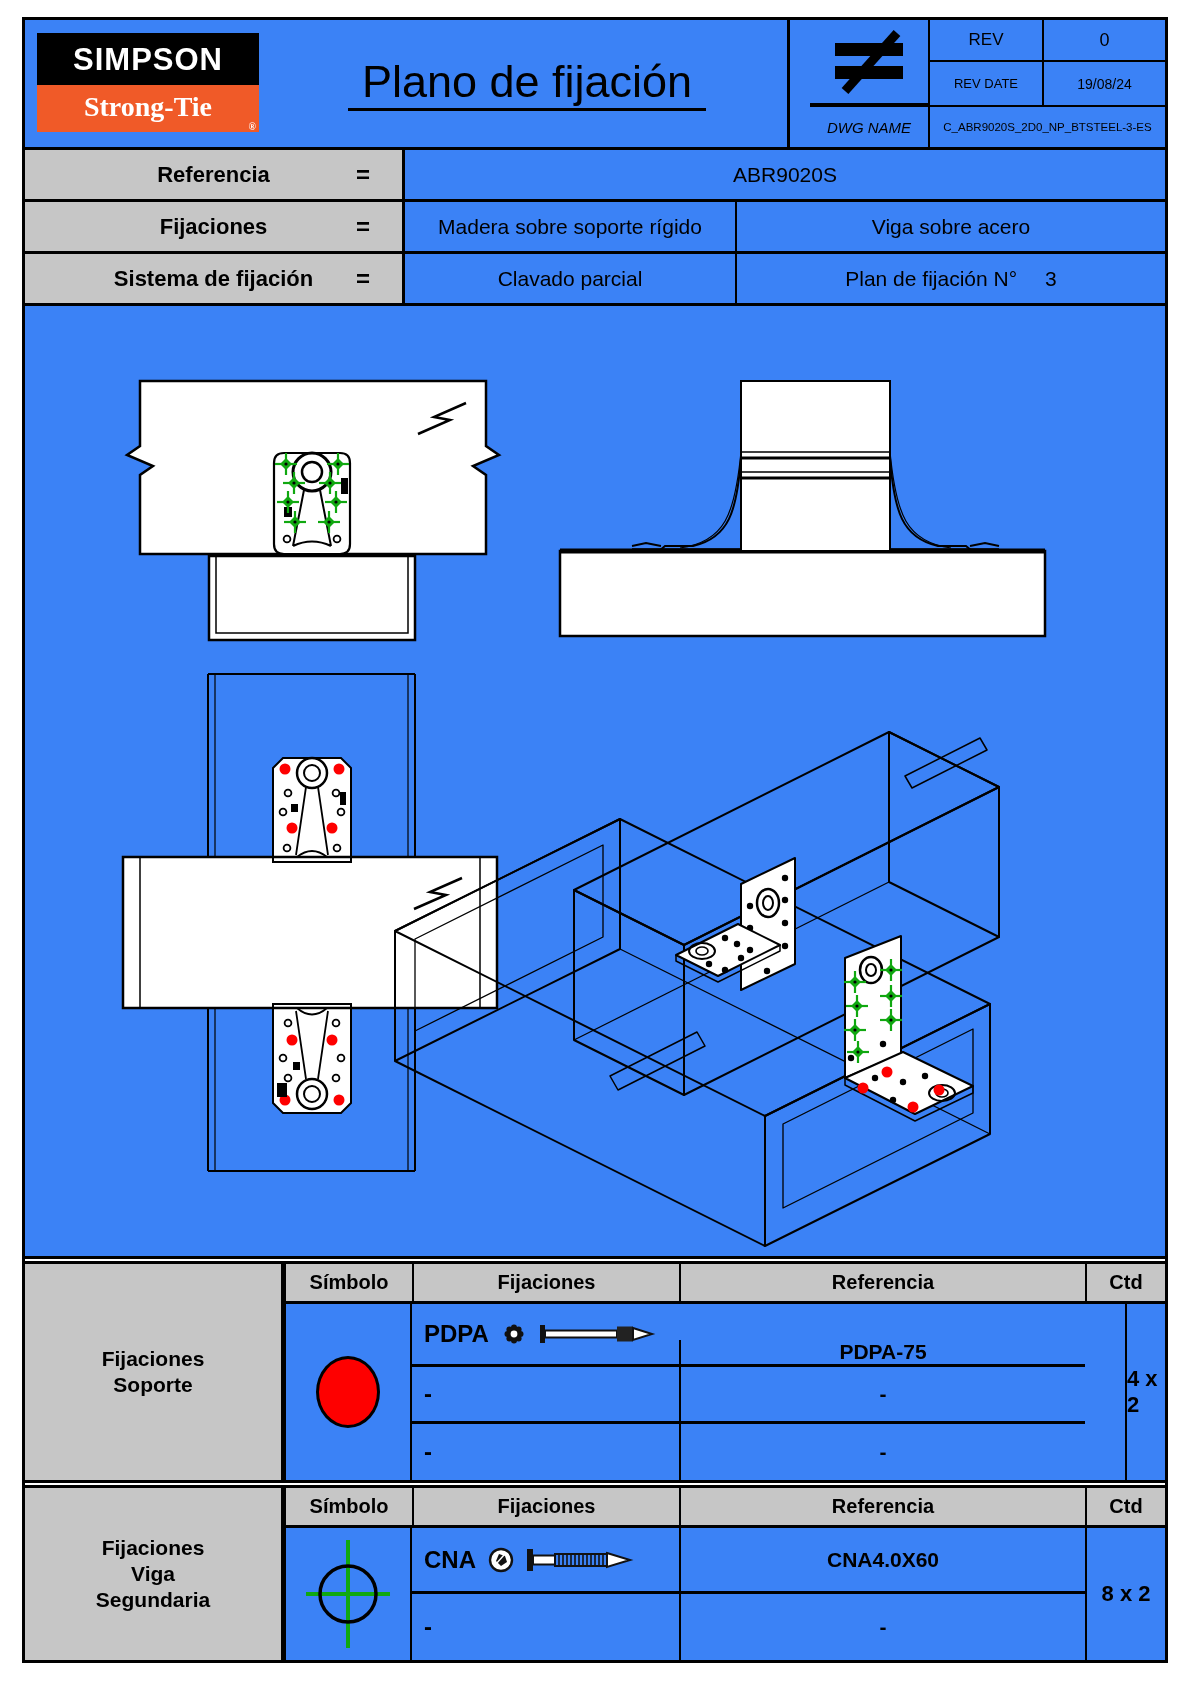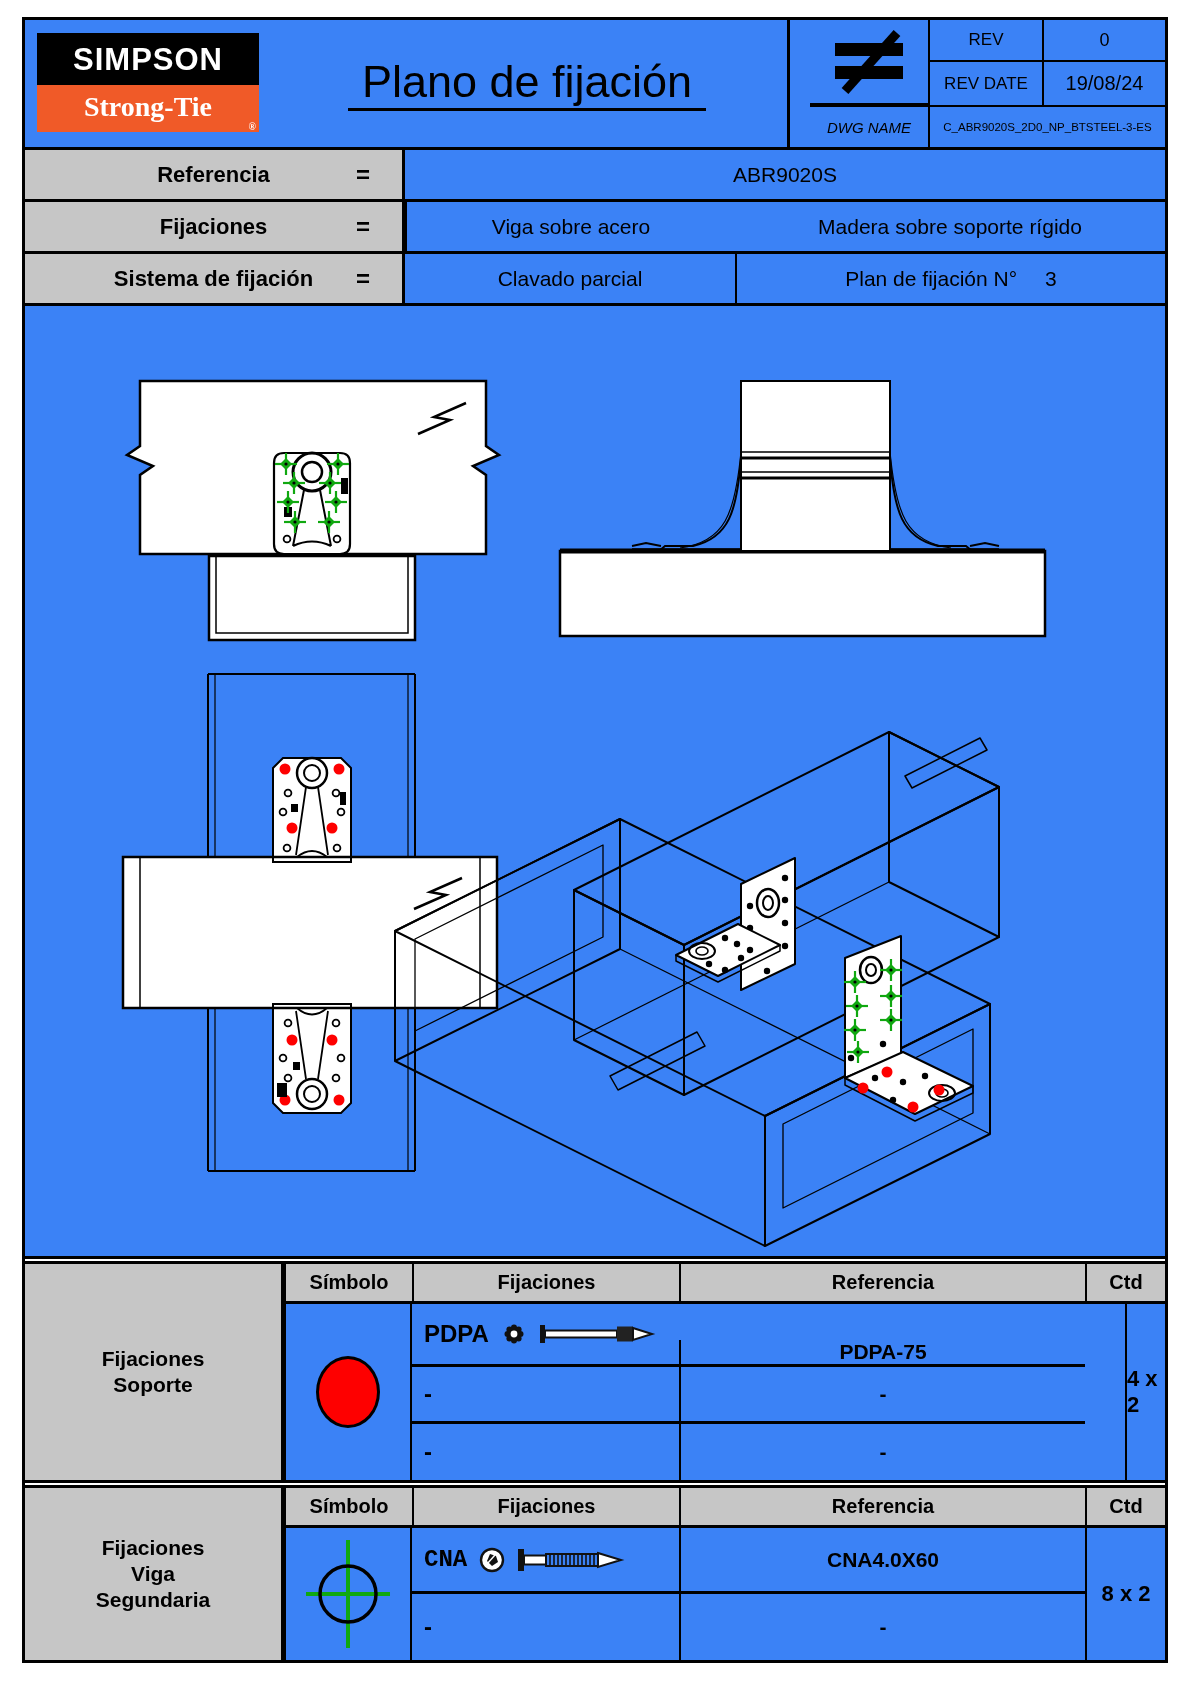--- a/index.html
+++ b/index.html
@@ -16,22 +16,22 @@
             font-family:"Liberation Serif",serif;padding:6px 4px 9px;position:relative;}
   .logo-reg{position:absolute;right:3px;bottom:0px;font-size:10px;}
   .title-wrap{flex:1;display:flex;align-items:center;justify-content:center;}
   .doc-title{font-size:45px;font-weight:normal;border-bottom:3px solid #000;padding:0 14px 0;margin:0;}
   .rev-block{width:378px;border-left:3px solid #000;display:grid;
              grid-template-columns:120px 112px 1fr;grid-template-rows:42px 43px 1fr;box-sizing:border-box;padding-left:20px;}
   .rev-block>div{display:flex;align-items:center;justify-content:center;box-sizing:border-box;}
   .neq-cell{grid-row:1/3;grid-column:1;border-right:2.5px solid #000;border-bottom:2.5px solid #000;}
   .rev-l{grid-row:1;grid-column:2;border-bottom:2.5px solid #000;font-size:17px;}
   .rev-v{grid-row:1;grid-column:3;border-left:2.5px solid #000;border-bottom:2.5px solid #000;font-size:18px;}
-  .revd-l{grid-row:2;grid-column:2;font-size:17px;}
-  .revd-v{grid-row:2;grid-column:3;border-left:2.5px solid #000;font-size:20px;}
+  .revd-l{grid-row:2;grid-column:2;font-size:13px;}
+  .revd-v{grid-row:2;grid-column:3;border-left:2.5px solid #000;font-size:14px;}
   .dwg-l{grid-row:3;grid-column:1;border-top:2.5px solid #000;border-right:2.5px solid #000;font-size:15px;font-style:italic;}
   .dwg-v{grid-row:3;grid-column:2/4;border-top:2.5px solid #000;font-size:11.5px;white-space:nowrap;}
   
   .info-row{display:grid;grid-template-columns:380px 330px 430px;height:52px;border-bottom:3px solid #000;box-sizing:border-box;}
   .info-row>div{display:flex;align-items:center;justify-content:center;box-sizing:border-box;}
   .lbl{background:#c6c6c6;border-right:3px solid #000;position:relative;font-weight:bold;font-size:22px;}
   .eq{position:absolute;right:32px;font-size:24px;font-weight:bold;}
   .val{font-size:21px;}
   .span2{grid-column:2/4;}
   .vdiv{border-left:2.5px solid #000;}
@@ -101,22 +101,22 @@
         <span>Referencia</span>
         <span class="eq">=</span>
       </div>
       <div class="val span2">ABR9020S</div>
     </div>
     <div class="info-row">
       <div class="lbl">
         <span>Fijaciones</span>
         <span class="eq">=</span>
       </div>
+      <div class="val">Madera sobre soporte rígido</div>
       <div class="val vdiv">Viga sobre acero</div>
-      <div class="val">Madera sobre soporte rígido</div>
     </div>
     <div class="info-row">
       <div class="lbl">
         <span>Sistema de fijación</span>
         <span class="eq">=</span>
       </div>
       <div class="val">Clavado parcial</div>
       <div class="val vdiv plan-cell">
         <span>Plan de fijación N°</span>
         <span>3</span>
@@ -391,21 +391,21 @@
     <div class="gcell hdr cL" style="grid-column:5;grid-row:1;">Ctd</div>
 
     <div class="sym-cell" style="border-left:2.5px solid #000;">
       <svg width="104" height="116" viewBox="0 0 104 116">
         <line x1="52" y1="4" x2="52" y2="112" stroke="#10a810" stroke-width="4"></line>
         <line x1="10" y1="58" x2="94" y2="58" stroke="#10a810" stroke-width="4"></line>
         <circle cx="52" cy="58" r="28" fill="none" stroke="#000" stroke-width="3.5"></circle>
       </svg>
     </div>
 
-    <div class="fij-cell" style="grid-row:2;font-family:Liberation Mono, monospace;">
+    <div class="fij-cell" style="grid-row:2;">
       <span>CNA</span>
       <svg width="26" height="26" viewBox="-13 -13 26 26">
         <circle r="11" fill="#fff" stroke="#111" stroke-width="2.4"></circle>
         <polygon points="-5,1 -2,-6 4,-4 6,2 0,6" fill="#111"></polygon>
         <line x1="-5" y1="4" x2="3" y2="-5" stroke="#fff" stroke-width="1.4"></line>
       </svg>
       <svg width="112" height="28" viewBox="0 0 112 28">
         <rect x="1" y="3" width="6" height="22" fill="#111"></rect>
         <rect x="7" y="9.5" width="22" height="9" fill="#fff" stroke="#111" stroke-width="2"></rect>
         <rect x="29" y="8" width="52" height="12" fill="none" stroke="#111" stroke-width="2"></rect>

